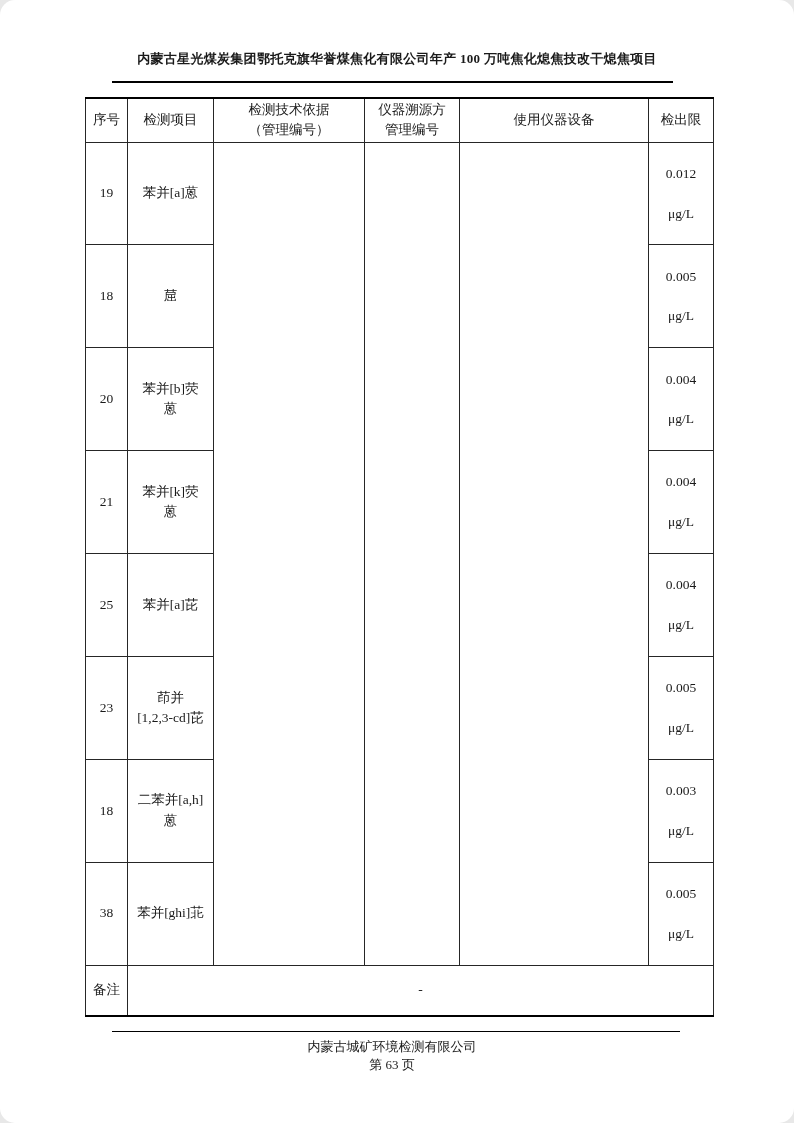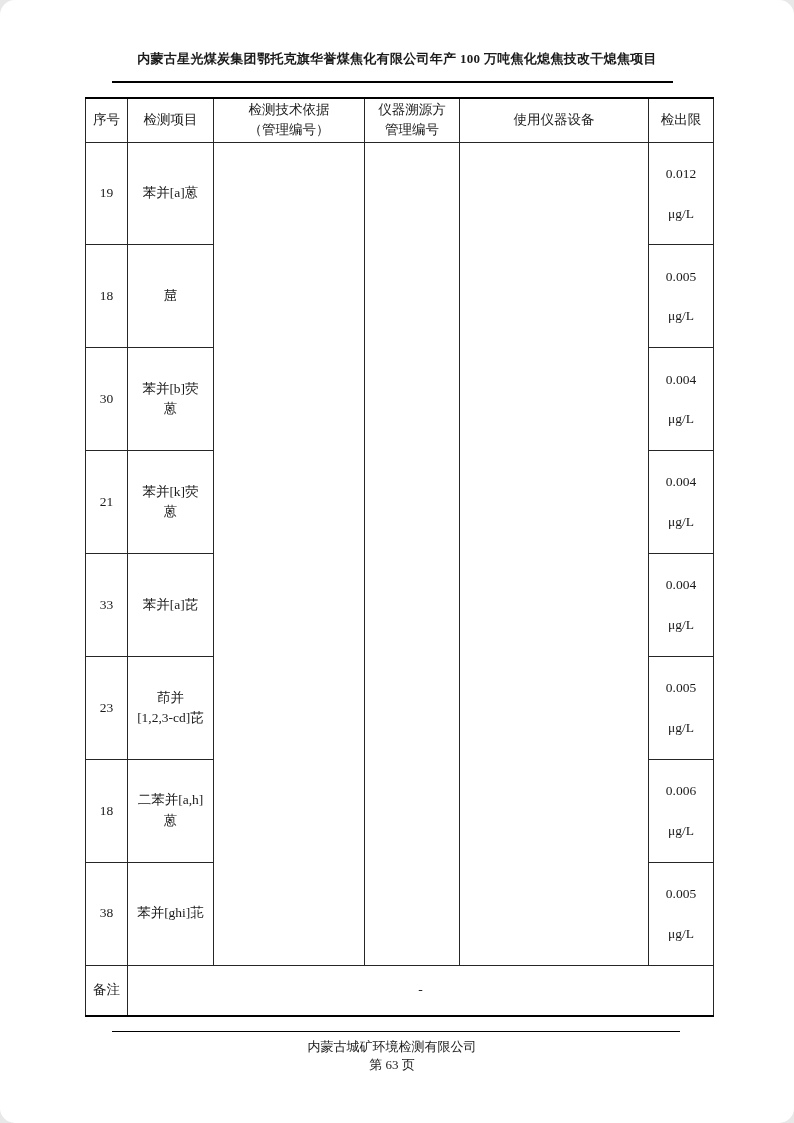--- a/index.html
+++ b/index.html
@@ -126,41 +126,41 @@
       <tr style="height:46px">
         <td>18</td>
         <td>䓛</td>
         <td>
           <span class="limit-val">0.005</span>
           <span class="limit-unit">μg/L</span>
         </td>
       </tr>
 
       <tr style="height:46px">
-        <td>30</td>
+        <td>20</td>
         <td>苯并[b]荧
 蒽</td>
         <td>
           <span class="limit-val">0.004</span>
           <span class="limit-unit">μg/L</span>
         </td>
       </tr>
 
       <tr style="height:46px">
         <td>21</td>
         <td>苯并[k]荧
 蒽</td>
         <td>
           <span class="limit-val">0.004</span>
           <span class="limit-unit">μg/L</span>
         </td>
       </tr>
 
       <tr style="height:46px">
-        <td>33</td>
+        <td>25</td>
         <td>苯并[a]芘</td>
         <td>
           <span class="limit-val">0.004</span>
           <span class="limit-unit">μg/L</span>
         </td>
       </tr>
 
       <tr style="height:54px">
         <td>23</td>
         <td>茚并
@@ -169,21 +169,21 @@
           <span class="limit-val">0.005</span>
           <span class="limit-unit">μg/L</span>
         </td>
       </tr>
 
       <tr style="height:46px">
         <td>18</td>
         <td>二苯并[a,h]
 蒽</td>
         <td>
-          <span class="limit-val">0.006</span>
+          <span class="limit-val">0.003</span>
           <span class="limit-unit">μg/L</span>
         </td>
       </tr>
 
       <tr style="height:46px">
         <td>38</td>
         <td>苯并[ghi]苝</td>
         <td>
           <span class="limit-val">0.005</span>
           <span class="limit-unit">μg/L</span>

